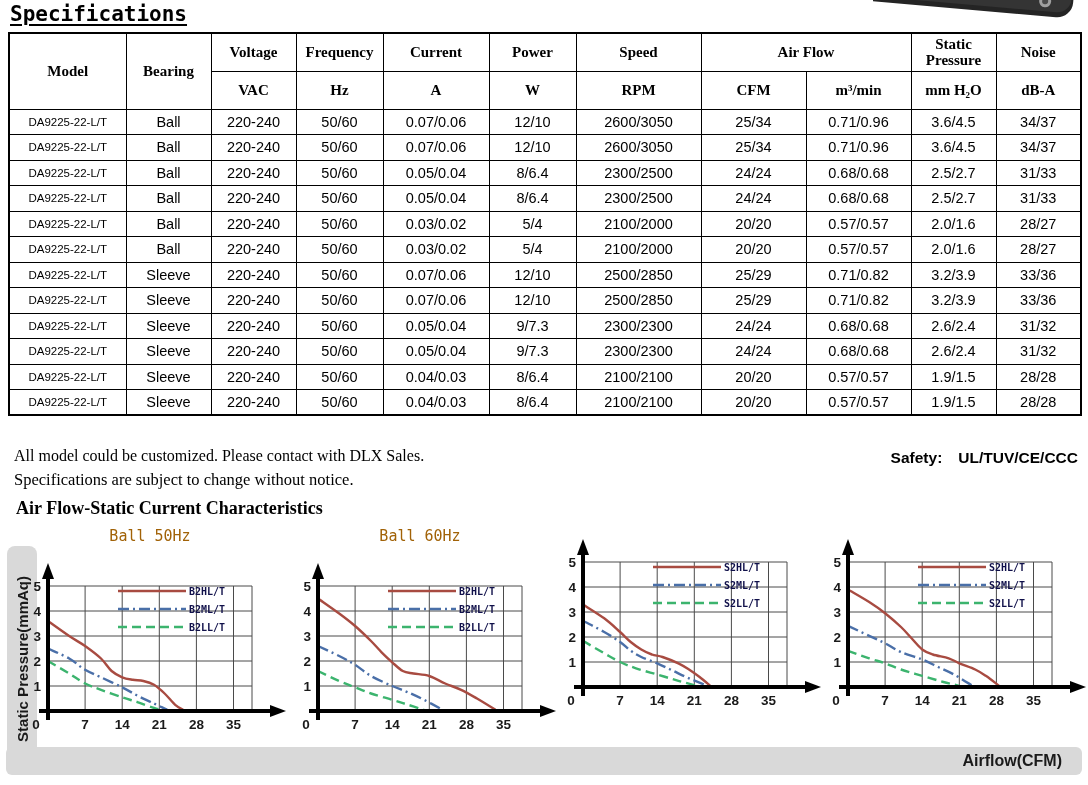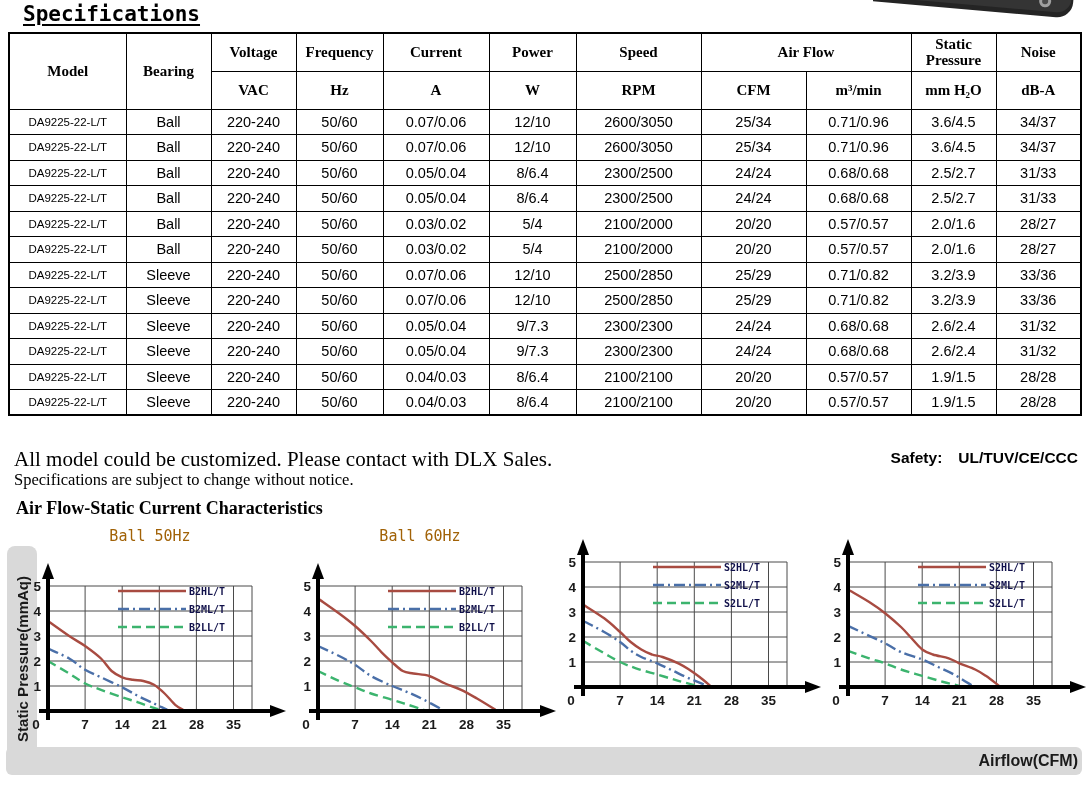--- a/index.html
+++ b/index.html
@@ -3,36 +3,36 @@
 <meta charset="utf-8">
 <style>
   * { margin:0; padding:0; box-sizing:border-box; }
   body { background:#fff; }
   .page { position:relative; width:1088px; height:785px; background:#fff; overflow:hidden;
           font-family:"Liberation Sans","DejaVu Sans",sans-serif; color:#000; }
 
   
   .page-title { position:absolute; top:2px; left:10px;
                 font-family:"DejaVu Sans Mono",monospace; font-size:21px; font-weight:bold;
-                text-decoration:underline; text-decoration-thickness:1.5px; text-underline-offset:3px;margin-left:13px; }
+                text-decoration:underline; text-decoration-thickness:1.5px; text-underline-offset:3px; }
 
   
   .fan-photo { position:absolute; top:0; right:0; width:215px; height:30px; }
 
   
   table.spec { position:absolute; top:32px; left:8px; width:1072px; border-collapse:collapse;
                table-layout:fixed; border:2.5px solid #000; }
   table.spec th, table.spec td { border:1.5px solid #000; text-align:center; vertical-align:middle; }
   table.spec thead th { font-family:"Liberation Serif","DejaVu Serif",serif; font-weight:bold;
                         font-size:15px; height:38px; line-height:1.1; }
   table.spec tbody td { font-size:14.5px; height:25.5px; }
   table.spec tbody td.model-cell { font-size:11.5px; }
 
   
-  .note-line1 { position:absolute; top:447px; left:14px; font-family:"Liberation Serif","DejaVu Serif",serif; font-size:21px; }
+  .note-line1 { position:absolute; top:447px; left:14px; font-family:"Liberation Serif","DejaVu Serif",serif; font-size:16px; }
   .note-line2 { position:absolute; top:470px; left:14px; font-family:"Liberation Serif","DejaVu Serif",serif; font-size:16.5px; }
   .safety { position:absolute; top:449px; right:10px; font-weight:bold; font-size:15.5px; }
   .safety .safety-label { margin-right:16px; }
 
   
   .section-title { position:absolute; top:498px; left:16px;
                    font-family:"Liberation Serif","DejaVu Serif",serif; font-weight:bold; font-size:18px; }
 
   
   .chart { position:absolute; top:527px; width:270px; }
@@ -42,21 +42,21 @@
   .chart .grid { stroke:#4a4a4a; stroke-width:1; }
   .chart .axis { stroke:#000; stroke-width:4; stroke-linecap:square; }
   .chart .tick { font-family:"Liberation Sans","DejaVu Sans",sans-serif; font-size:13.5px; font-weight:bold; fill:#1a1a1a; }
   .chart .legend { font-family:"DejaVu Sans Mono",monospace; font-size:10px; font-weight:bold; fill:#10104a; }
 
   .ybar { position:absolute; left:7px; top:546px; width:30px; height:226px; background:#d9d9d9;
           border-radius:8px; display:flex; align-items:center; justify-content:center; }
   .ybar span { writing-mode:vertical-rl; transform:rotate(180deg); font-weight:bold; font-size:15px; color:#1a1a1a; white-space:nowrap; }
   .xbar { position:absolute; left:6px; top:747px; width:1076px; height:28px; background:#d9d9d9;
           border-radius:6px; display:flex; align-items:center; justify-content:flex-end; }
-  .xbar span { font-weight:bold; font-size:16px; color:#1a1a1a; padding-right:4px; }
+  .xbar span { font-weight:bold; font-size:16px; color:#1a1a1a; padding-right:20px; }
 </style>
 </head>
 <body>
 
 <div class="page">
 
   <div class="fan-photo">
     <svg width="215" height="30" viewBox="0 0 215 30">
       <g transform="rotate(5 100 0)">
         <rect x="-18" y="-26" width="218" height="36" rx="16" fill="#242424"></rect>

